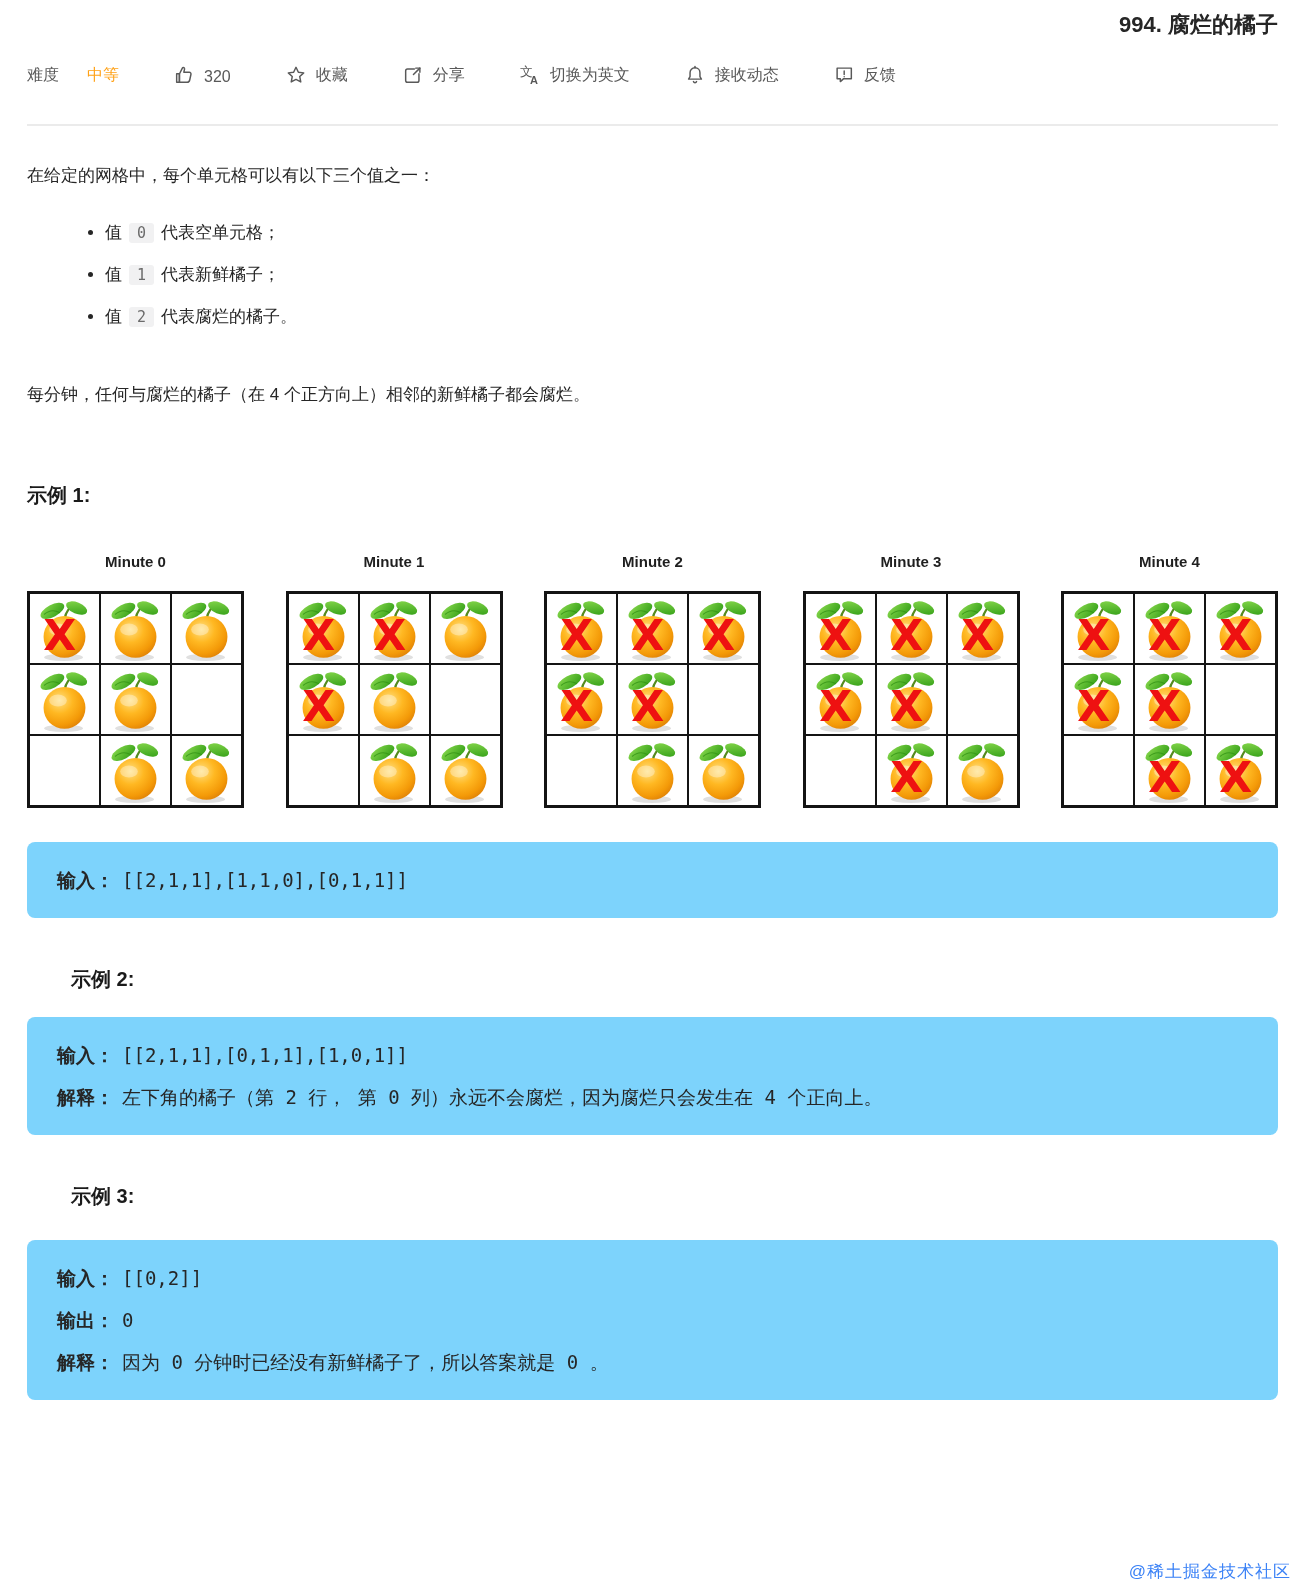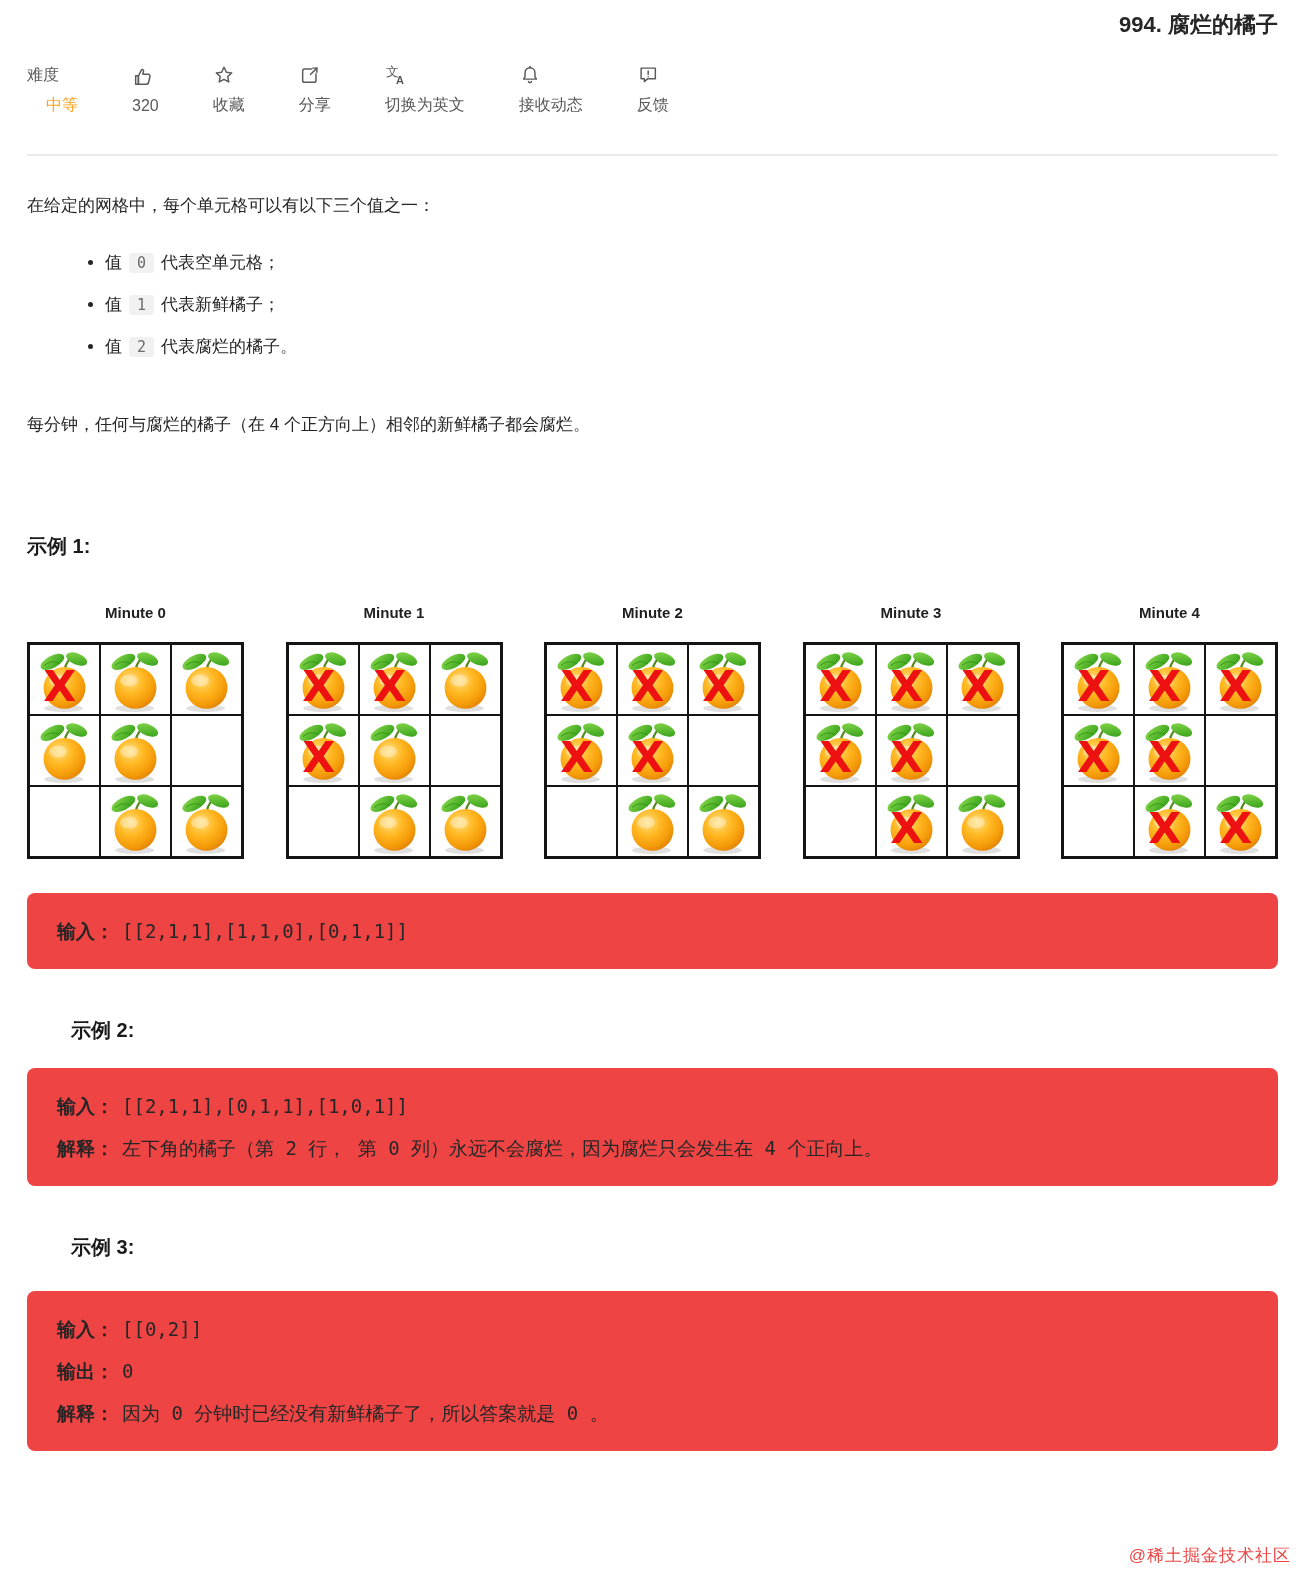--- a/index.html
+++ b/index.html
@@ -2,52 +2,52 @@
 <html><head>
 <meta charset="utf-8">
 <style>
   html,body{margin:0;padding:0;background:#fff;}
   body{width:1305px;font-family:"Liberation Sans","DejaVu Sans",sans-serif;color:#262626;}
   .page{position:relative;box-sizing:border-box;width:1305px;min-height:1583px;padding:10px 27px 0;}
 
   .title{font-size:22px;font-weight:600;line-height:30px;margin:0;color:#262626;text-align:right;}
 
   .toolbar{display:flex;align-items:center;gap:54px;margin-top:24px;font-size:16px;color:#595959;}
-  .tool{display:flex;align-items:flex-start;gap:9px;white-space:nowrap;flex-direction:column;}
+  .tool{display:flex;align-items:flex-end;gap:9px;white-space:nowrap;}
   .tool svg{display:block;}
   .difficulty-value{color:#ffa116;margin-left:19px;}
   .icon-stroke{stroke:#595959;fill:none;stroke-width:1.6;stroke-linecap:round;stroke-linejoin:round;}
 
   .divider{border:none;border-top:2px solid #ebebeb;margin:38px 0 0;}
 
   .para{font-size:17px;line-height:27px;margin:36px 0 0;color:#262626;}
   ul.values{margin:30px 0 0;padding-left:78px;}
   ul.values li{font-size:17px;line-height:27px;margin-bottom:14px;}
   code.inline{background:#f1f1f2;color:#6b6b6b;font-family:"DejaVu Sans Mono","Liberation Mono",monospace;
     font-size:15px;padding:1px 8px;border-radius:3px;margin:0 7px;}
 
   .example-h{font-size:20px;font-weight:700;margin:0;color:#1a1a1a;}
-  .example-h.first{margin-top:95px;}
+  .example-h.first{margin-top:74px;}
   .example-h.later{margin-top:48px;margin-left:44px;}
 
   .figure{display:flex;justify-content:space-between;margin-top:44px;}
   .frame{width:217px;}
   .frame-label{text-align:center;font-size:15px;font-weight:600;color:#1f1f1f;margin-bottom:21px;
     font-family:"Liberation Sans",sans-serif;}
   .ggrid{display:grid;grid-template-columns:repeat(3,71px);grid-auto-rows:71px;border:2px solid #141414;width:213px;}
   .gcell{border:1px solid #141414;box-sizing:border-box;background:#fff;padding:1px;}
   .gcell svg{display:block;width:100%;height:100%;}
 
-  .code-block{background:#ef4444;border-radius:8px;padding:17px 30px;margin-top:34px;
+  .code-block{background:#7dd3fc;border-radius:8px;padding:17px 30px;margin-top:34px;
     font-family:"DejaVu Sans Mono","Liberation Mono",monospace;font-size:19px;color:#262626;}
   .io-line{line-height:42px;white-space:pre-wrap;}
   .io-label{font-weight:700;}
   .io-value{margin-left:8px;}
 
-  .watermark{position:absolute;right:14px;bottom:16px;font-size:17px;color:#ef4444;letter-spacing:1px;}
+  .watermark{position:absolute;right:14px;bottom:0;font-size:17px;color:#3b82f6;letter-spacing:1px;}
 </style>
 </head>
 <body>
 
 <svg width="0" height="0" style="position:absolute" aria-hidden="true">
   <defs>
     <radialGradient id="gBody" cx="38%" cy="32%" r="75%">
       <stop offset="0%" stop-color="#ffe083"></stop>
       <stop offset="42%" stop-color="#ffb822"></stop>
       <stop offset="78%" stop-color="#f49a08"></stop>

